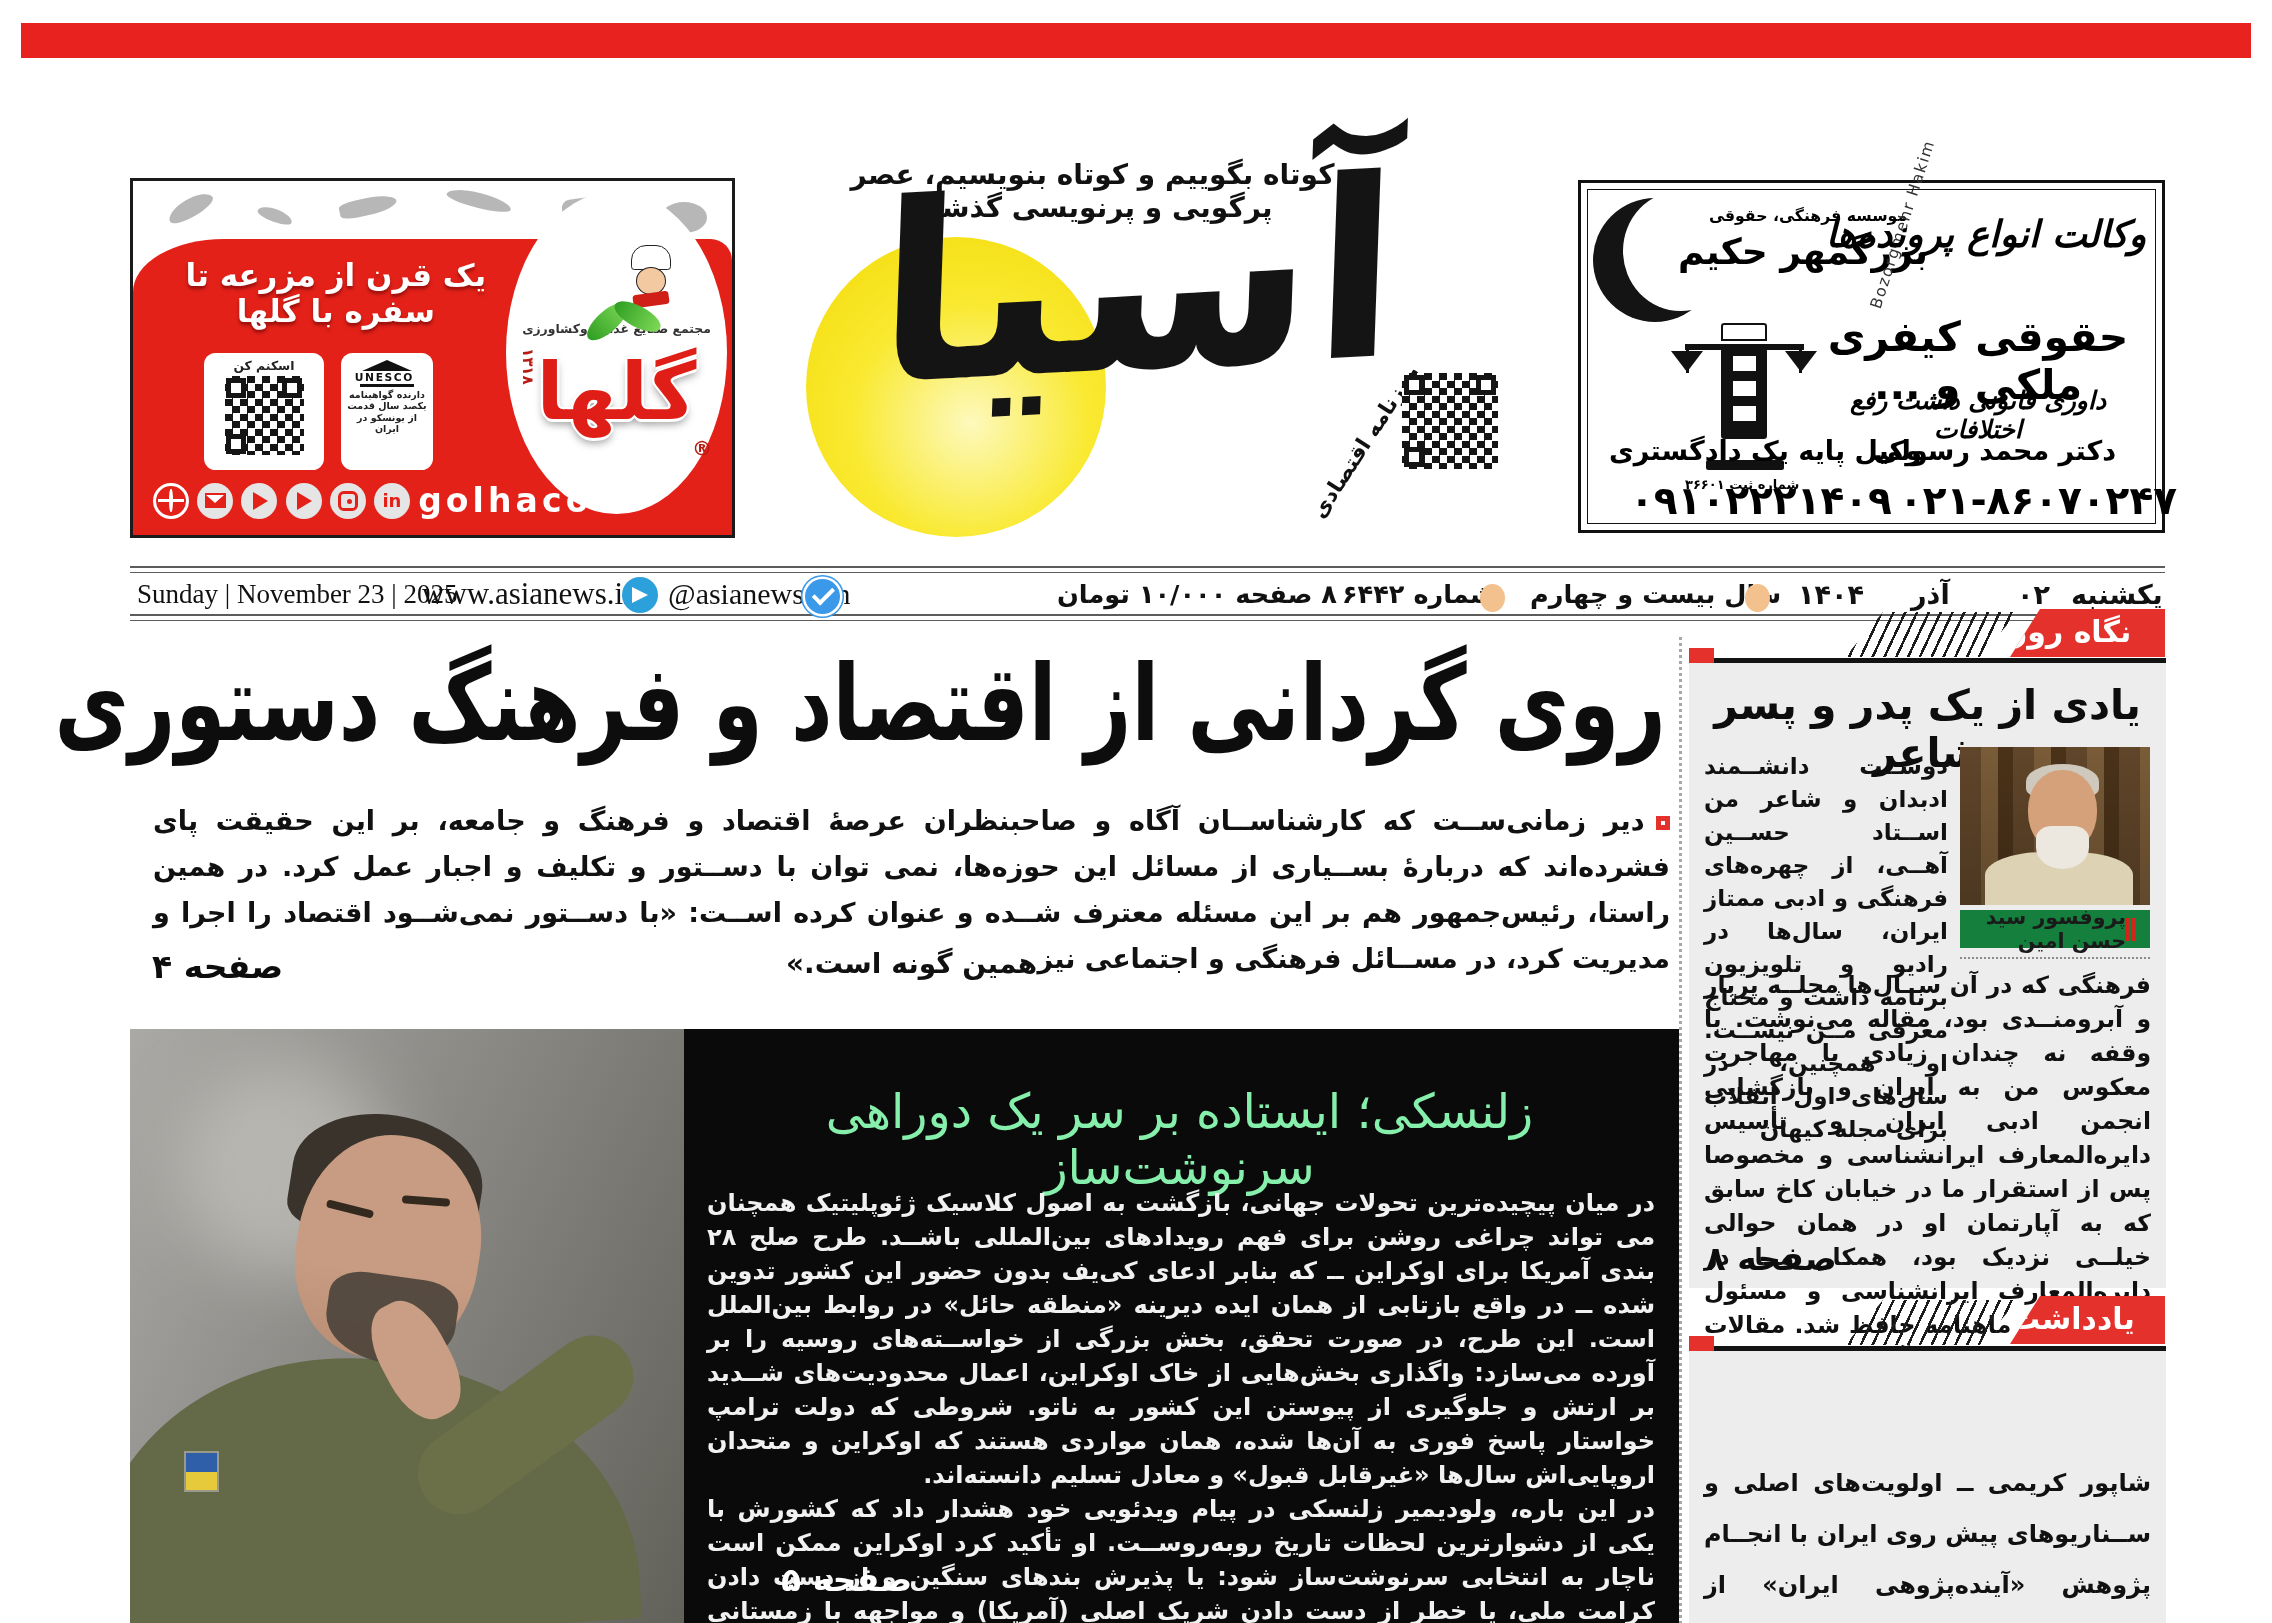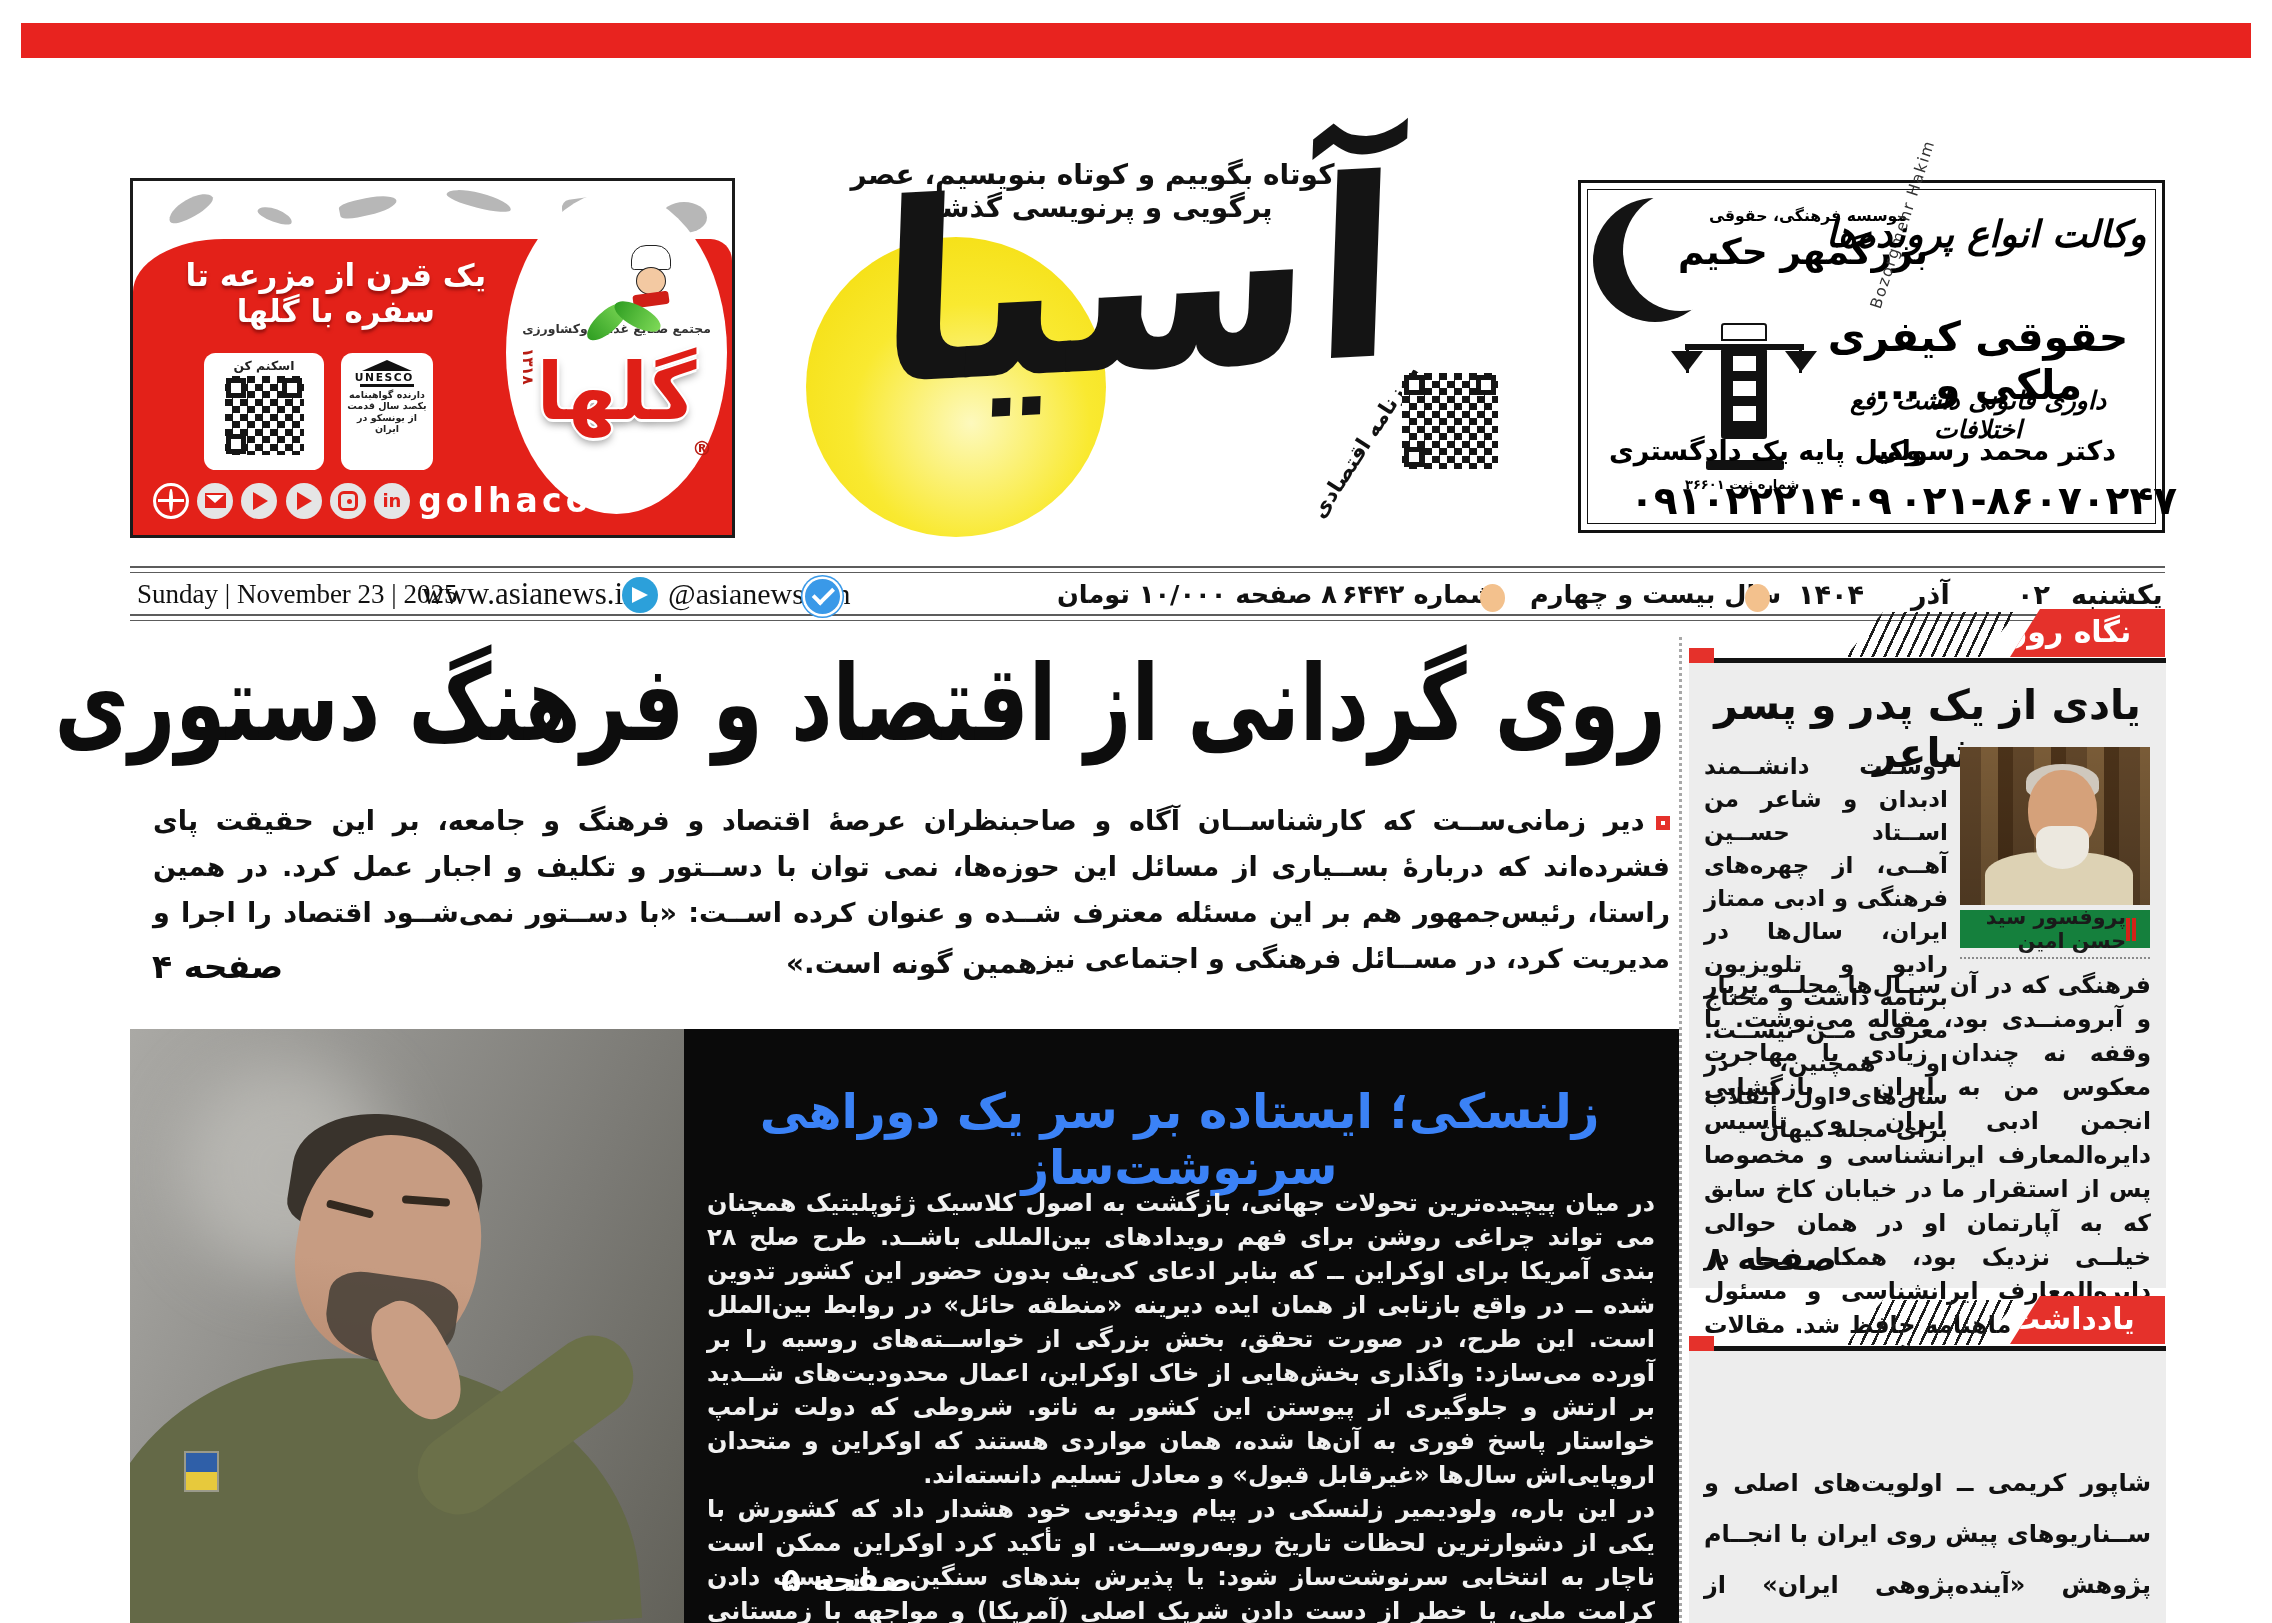--- a/index.html
+++ b/index.html
@@ -123,21 +123,21 @@
   .zp-blob { position:absolute; left:49px; top:33px; width:214px; height:214px; background:#cfcec9; border-radius:50%; filter:blur(33px); opacity:.55; }
   .zp-torso { position:absolute; left:-41px; bottom:-13px; width:544px; height:280px; background:#646947; border-radius:45% 55% 0 0/75% 85% 0 0; transform:rotate(-4deg); }
   .zp-arm { position:absolute; left:272px; top:355px; width:247px; height:82px; background:#6b7049; border-radius:41px; transform:rotate(-36deg); }
   .zp-hair { position:absolute; left:162px; top:86px; width:191px; height:124px; background:#39332c; border-radius:50% 50% 20% 20%; transform:rotate(9deg); }
   .zp-head { position:absolute; left:167px; top:106px; width:183px; height:224px; background:linear-gradient(#c79c82 60%, #bb8f75); border-radius:48% 48% 45% 45%; transform:rotate(9deg); }
   .zp-brow { position:absolute; width:48px; height:8.2px; background:#33291f; border-radius:5px; }
   .zp-beard { position:absolute; left:196px; top:247px; width:130px; height:87px; background:#4a433a; border-radius:30% 30% 55% 55%; transform:rotate(8deg); opacity:.9; }
   .zp-hand { position:absolute; left:252px; top:269px; width:68px; height:124px; background:#c99e84; border-radius:42%; transform:rotate(-28deg); }
   .zp-flag { position:absolute; left:54px; top:422px; width:35px; height:41px; border:2.5px solid #9a9a8a;
              background:linear-gradient(#2f5fa8 0 50%, #e7c93c 50% 100%); }
-  .zel-title { left:577px; top:54px; width:945px; text-align:center; font-size:48px; font-weight:700; color:#3b82f6; }
+  .zel-title { left:577px; top:54px; width:945px; text-align:center; font-size:48px; font-weight:400; color:#86efac; }
   .zel-body { left:577px; top:157px; width:948px; font-size:24px; line-height:34px; font-weight:700; color:#f1f1f1; text-align:justify; }
   .zel-page { left:651px; top:531px; color:#fff; }
 
   
   .vsep { left:1679px; top:637px; height:987px; width:0; border-left:3.3px dotted #a8a8a8; }
   .tab { width:155px; height:48px; background:#e5312b; clip-path:polygon(30px 0,100% 0,100% 100%,0 100%);
          color:#fff; font-size:30px; font-weight:800; display:flex; align-items:center; justify-content:flex-end; padding:0 13px 3.3px 0; }
   .hatch { width:173px; height:45px; background:repeating-linear-gradient(115deg,#1c1c1c 0 2.5px,transparent 2.5px 10.7px);
            clip-path:polygon(22% 0,100% 0,78% 100%,0 100%); }
   .tab-negah { left:2010px; top:609px; } .hatch-negah { left:1845px; top:612px; }

